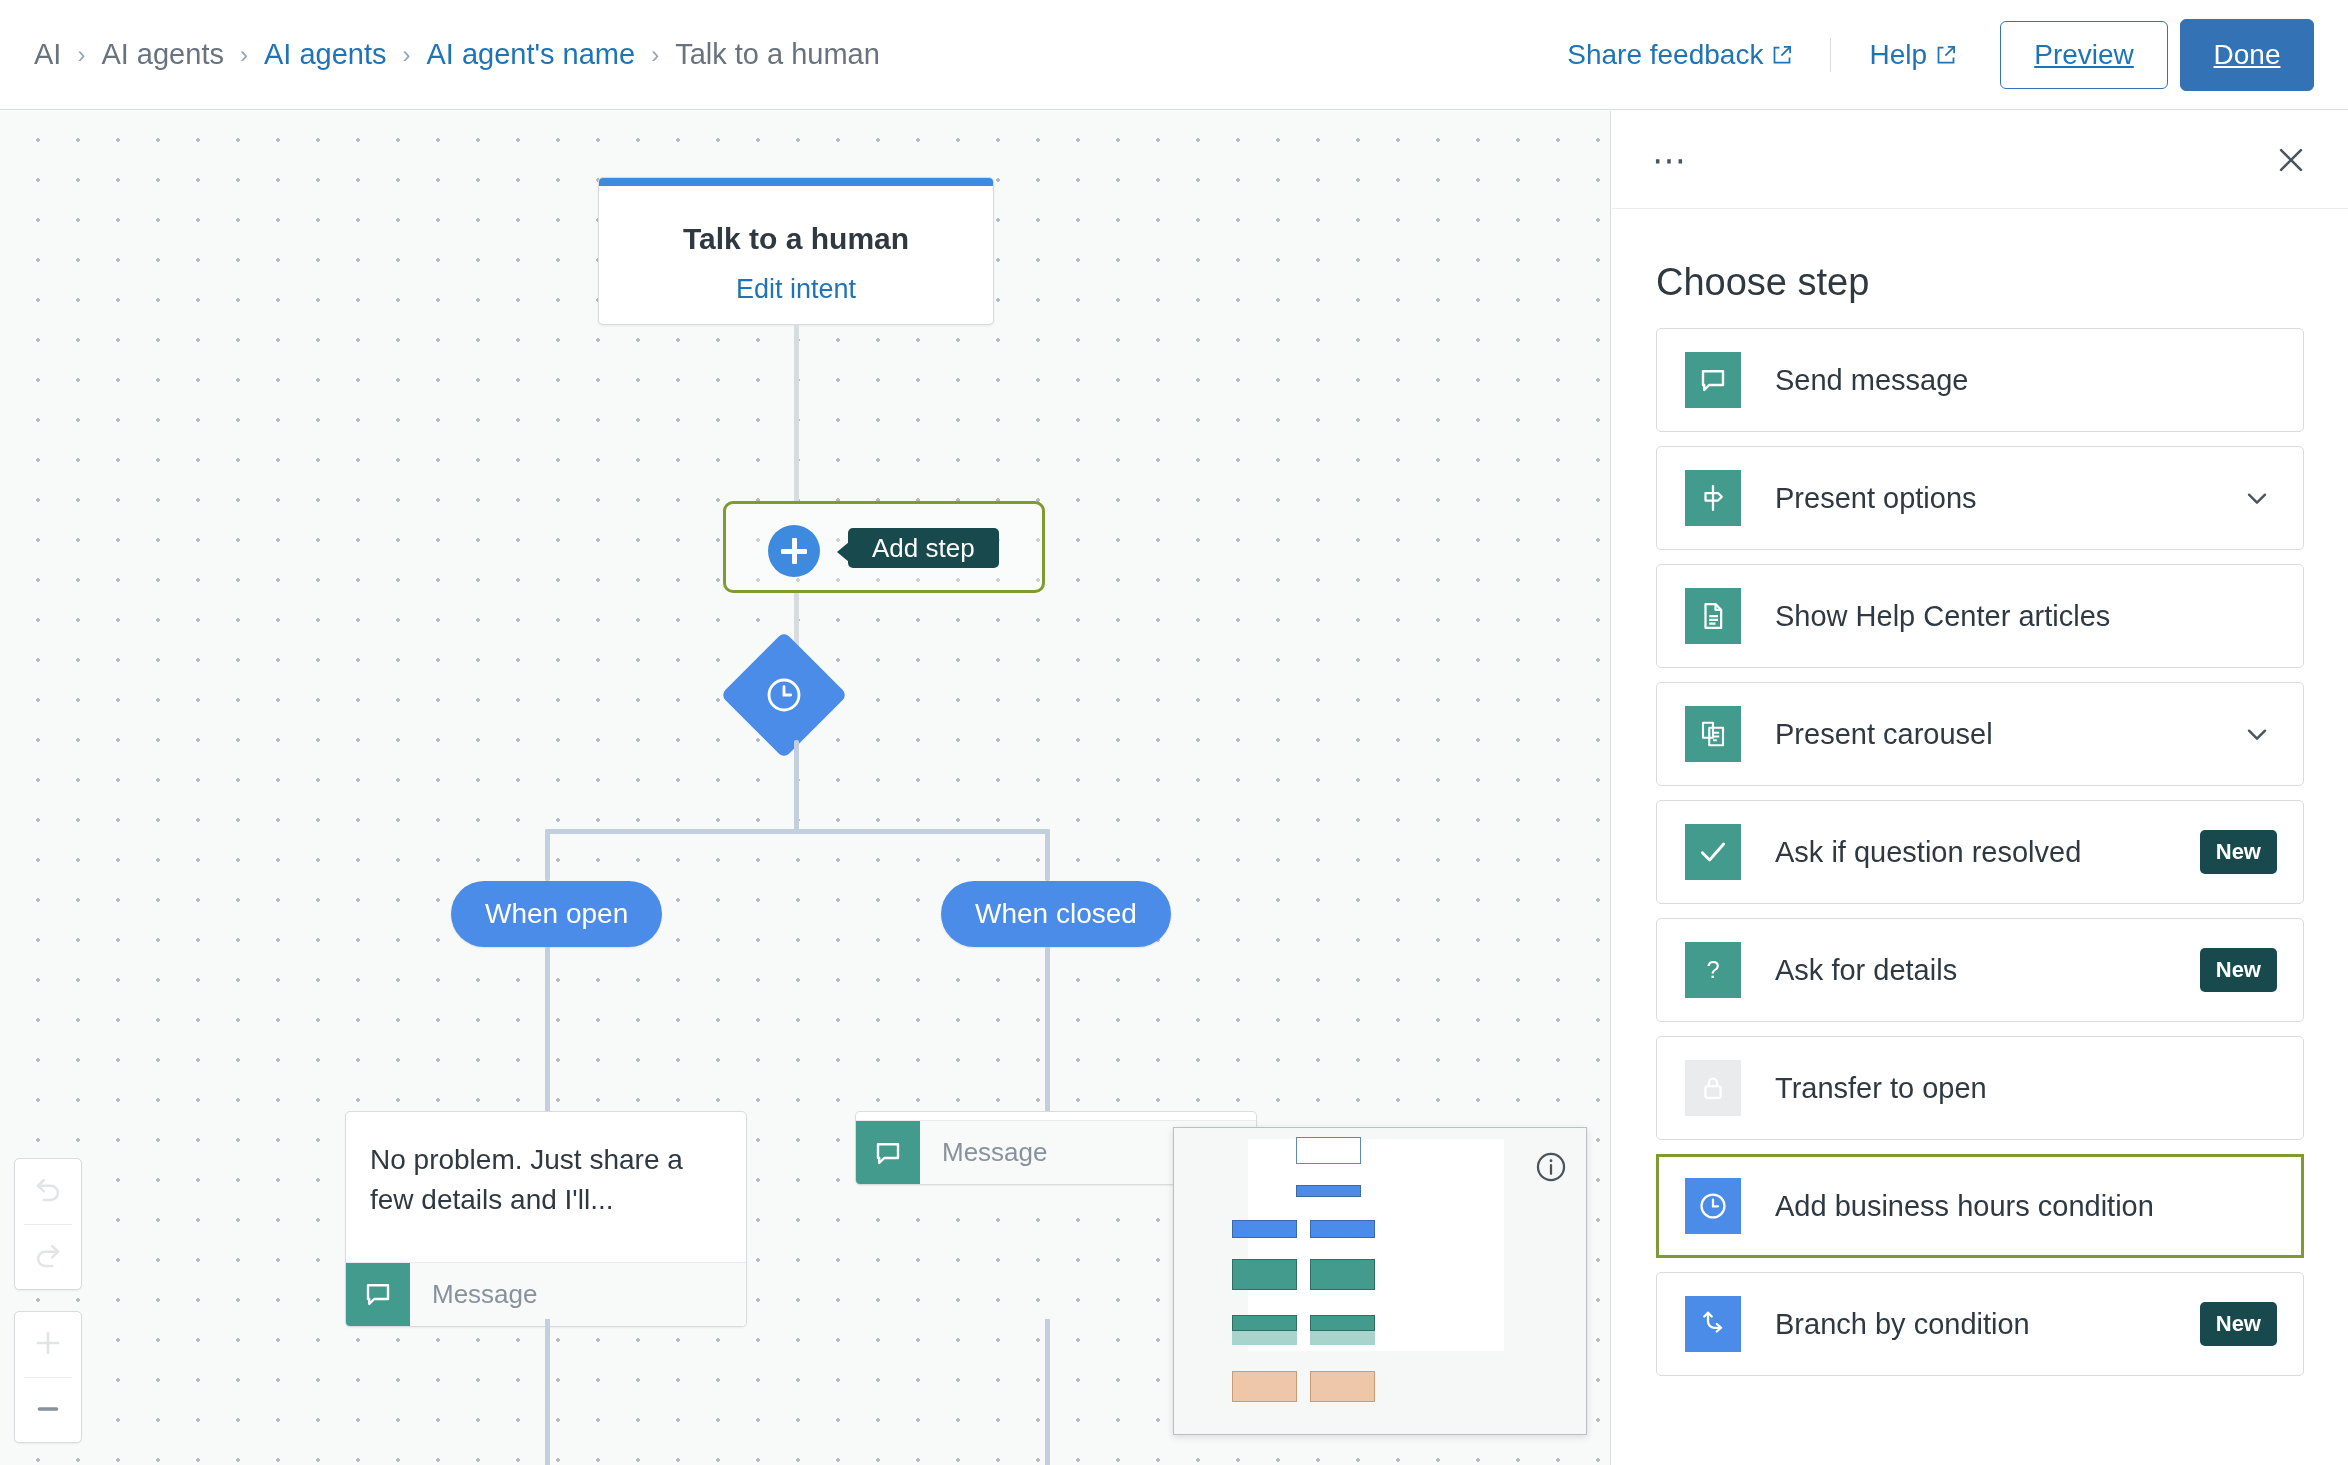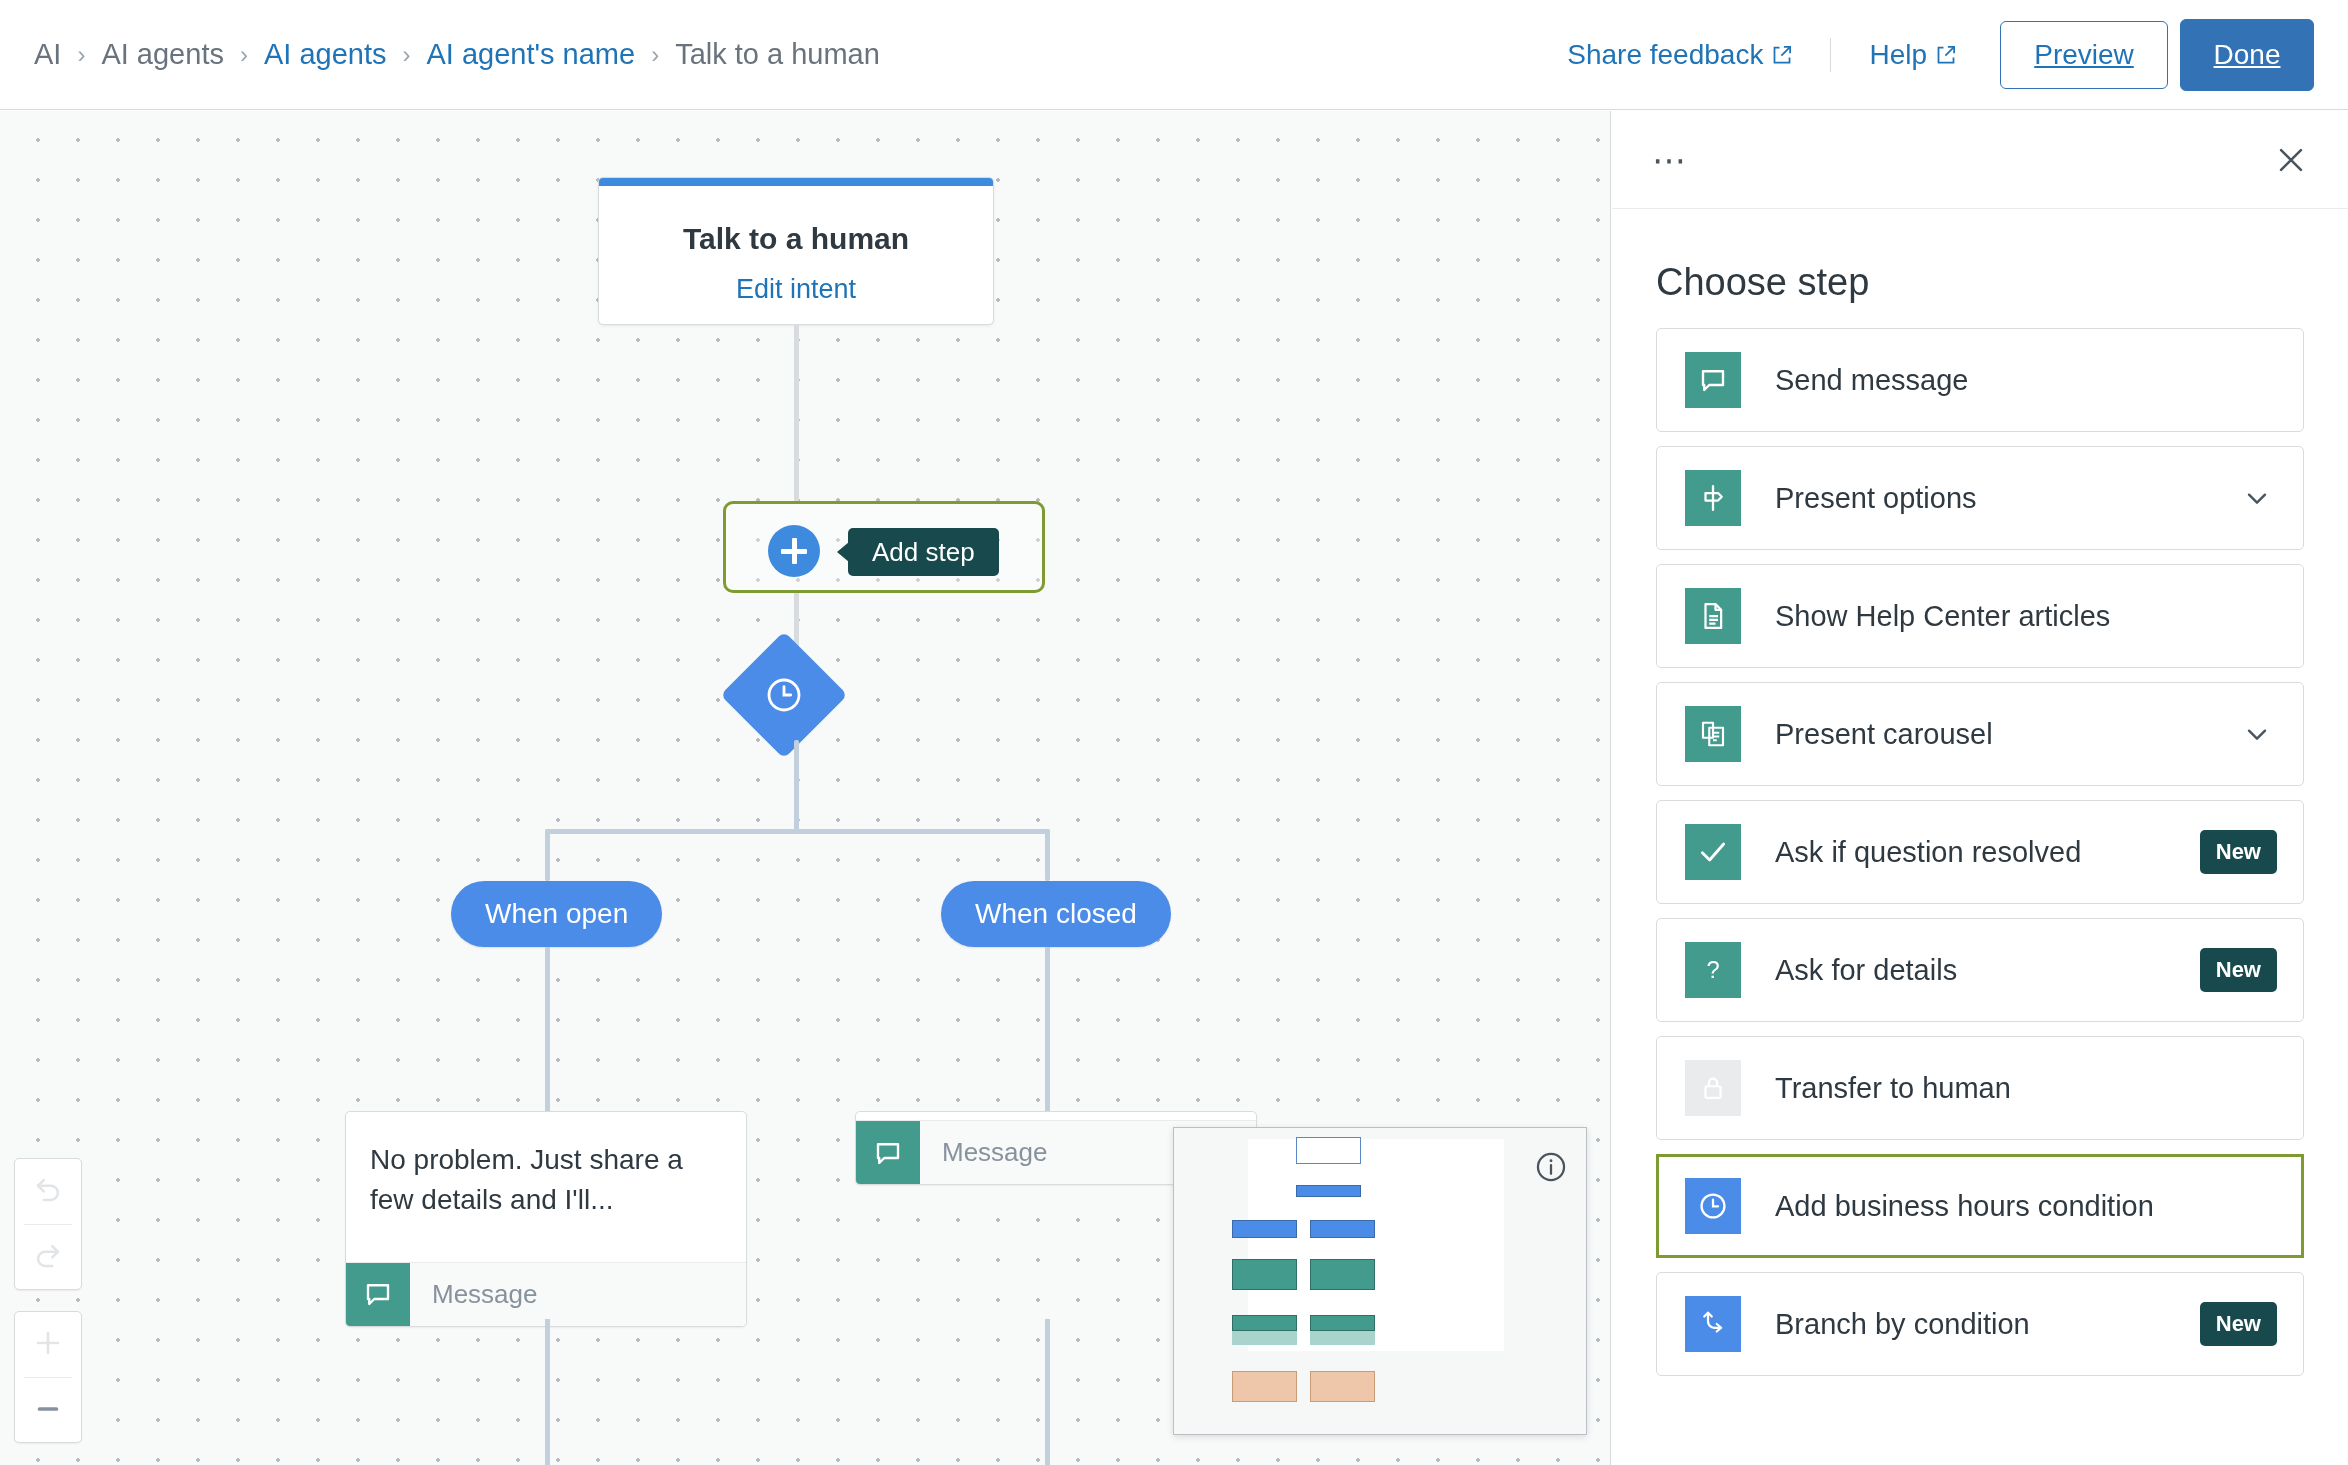--- a/index.html
+++ b/index.html
@@ -94,21 +94,21 @@
     background: #3e8ade; cursor: pointer;
   }
   .plus-btn::before, .plus-btn::after {
     content: ""; position: absolute; background: #fff; border-radius: 1px;
   }
   .plus-btn::before { left: 13px; top: 24px; width: 26px; height: 5px; }
   .plus-btn::after  { left: 23.5px; top: 13px; width: 5px; height: 26px; }
 
   .tooltip {
     position: absolute; left: 848px; top: 417px;
-    height: 48px; padding: 0 24px;
+    height: 40px; padding: 0 24px;
     background: #17494d; color: #fff; border-radius: 5px;
     font-size: 26px; display: flex; align-items: center;
   }
   .tooltip::before {
     content: ""; position: absolute; left: -11px; top: 14px;
     border-top: 10px solid transparent; border-bottom: 10px solid transparent;
     border-right: 12px solid #17494d;
   }
 
   .diamond {
@@ -475,21 +475,21 @@
         <div class="slabel">Ask for details</div>
         <div class="badge-new">New</div>
       </div>
       <div class="steprow">
         <div class="sico grey">
           <svg width="28" height="28" viewBox="0 0 24 24" fill="none" stroke="#ffffff" stroke-width="1.9" stroke-linejoin="round">
             <rect x="5.5" y="10.5" width="13" height="10" rx="1.4"></rect>
             <path d="M8.5 10.5V7.5a3.5 3.5 0 0 1 7 0v3"></path>
           </svg>
         </div>
-        <div class="slabel">Transfer to human</div>
+        <div class="slabel">Transfer to open</div>
       </div>
       <div class="steprow selected">
         <div class="sico blue">
           <svg width="32" height="32" viewBox="0 0 24 24" fill="none" stroke="#ffffff" stroke-width="1.7">
             <circle cx="12" cy="12" r="8.6"></circle>
             <path d="M12 7.2v5h3.8" stroke-linecap="round"></path>
           </svg>
         </div>
         <div class="slabel">Add business hours condition</div>
       </div>

